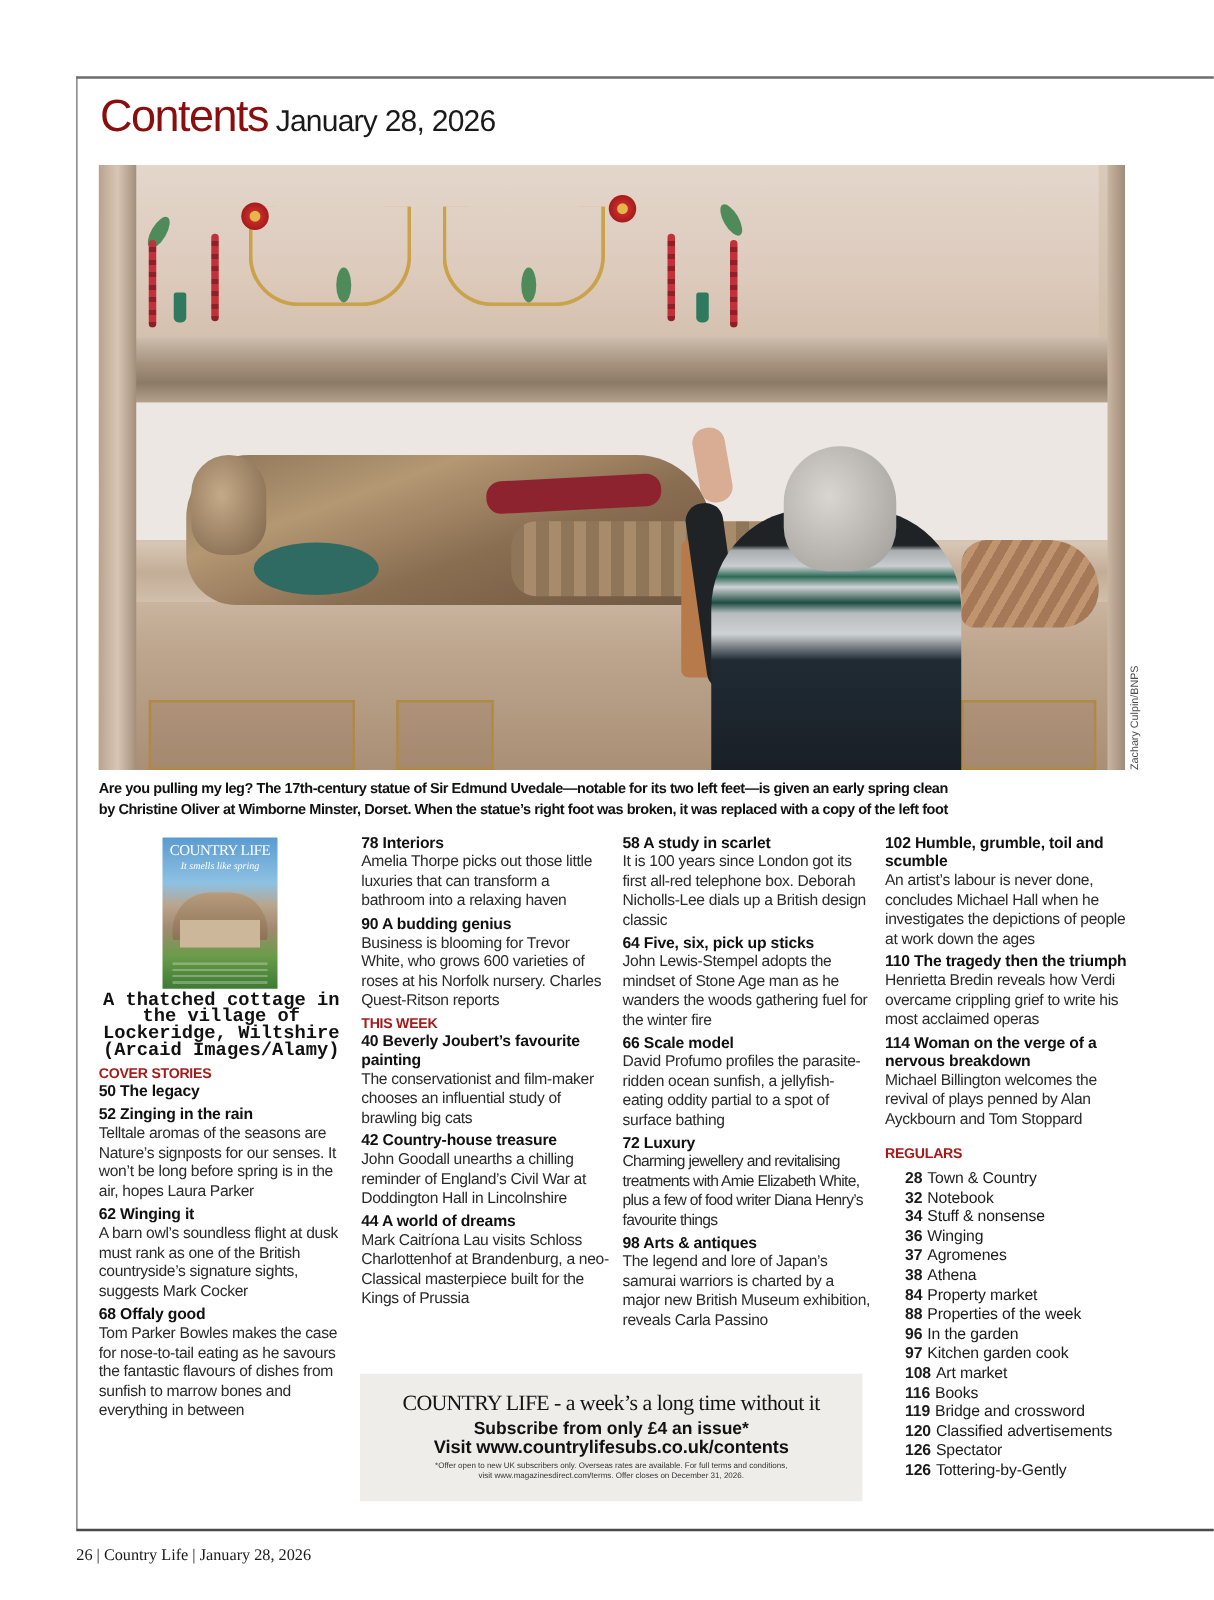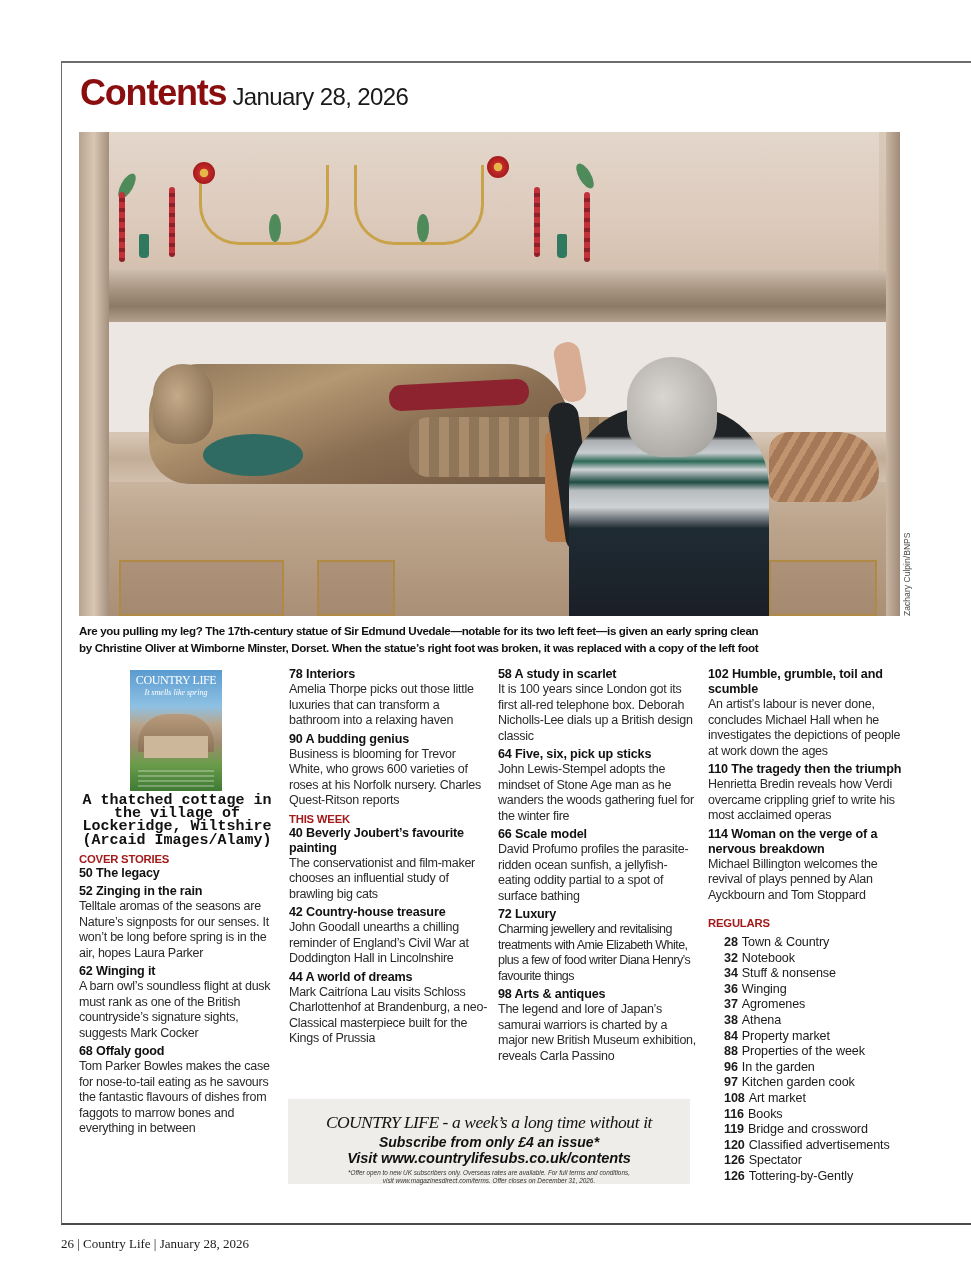--- a/index.html
+++ b/index.html
@@ -5,21 +5,21 @@
   * { box-sizing: border-box; margin: 0; padding: 0; }
   html, body { width: 971px; height: 1280px; background: #ffffff; overflow: hidden; }
   body { position: relative; font-family: "Liberation Sans", sans-serif; color: #1a1a1a; }
 
   .frame {
     position: absolute; left: 61px; top: 61px; width: 920px; height: 1164px;
     border-top: 2px solid #6d6d6d; border-left: 1.5px solid #6d6d6d; border-bottom: 2px solid #4a4a4a;
   }
 
   .title-row { position: absolute; left: 80px; top: 72px; height: 50px; display: flex; align-items: baseline; white-space: nowrap; }
-  .title-main { font-family: "Liberation Sans", sans-serif; font-weight: bold; font-size: 36px; letter-spacing: -1.2px; color: #8b0e0e; }
+  .title-main { font-family: "Liberation Sans", sans-serif; font-weight: normal; font-size: 36px; letter-spacing: -1.2px; color: #8b0e0e; }
   .title-date { font-family: "Liberation Sans", sans-serif; font-size: 24px; letter-spacing: -0.6px; color: #1a1a1a; margin-left: 6px; }
 
   
   .photo {
     position: absolute; left: 79px; top: 132px; width: 821px; height: 484px; overflow: hidden;
     background: linear-gradient(180deg, #d9c9b8 0%, #cdbaa6 38%, #b9a48f 48%, #e8e2dc 52%, #c7ad92 70%, #b89c80 82%, #a98f76 100%);
   }
   .ph-frieze { position: absolute; left: 20px; top: 0; width: 780px; height: 140px;
     background: linear-gradient(180deg, #e3d6cb 0%, #ddcbbd 60%, #d4c0ae 100%); }
   .ph-cornice { position: absolute; left: 28px; top: 138px; width: 780px; height: 52px;
@@ -93,21 +93,21 @@
   .sec-head { font-weight: bold; font-size: 11.3px; color: #a31a1a; letter-spacing: -0.2px; line-height: 14px; }
   .entry { margin-bottom: 3px; }
   .entry-title { font-weight: bold; font-size: 12.6px; line-height: 15px; color: #111; letter-spacing: -0.15px; }
   .entry-body { font-size: 12.5px; line-height: 15.5px; color: #2a2a2a; letter-spacing: -0.25px; }
 
   .reg-list { list-style: none; margin-top: 5px; margin-left: 16px; }
   .reg-item { font-size: 12.6px; line-height: 15.6px; color: #1a1a1a; letter-spacing: -0.1px; white-space: nowrap; }
   .reg-num { font-weight: bold; margin-right: 4px; }
 
   
-  .promo { position: absolute; left: 288px; top: 1099px; width: 402px; height: 85px; background: #efedea; text-align: center; font-style: italic; }
+  .promo { position: absolute; left: 288px; top: 1099px; width: 402px; height: 102px; background: #efedea; text-align: center; }
   .promo-line1 { margin-top: 13px; white-space: nowrap; }
   .promo-brand { font-family: "Liberation Serif", serif; font-size: 17.5px; color: #141414; letter-spacing: -0.6px; }
   .promo-tag { font-family: "Liberation Serif", serif; font-size: 17.5px; color: #141414; letter-spacing: -0.4px; }
   .promo-line2 { font-family: "Liberation Sans", sans-serif; font-weight: bold; font-size: 14px; margin-top: 1px; color: #111; }
   .promo-line3 { font-family: "Liberation Sans", sans-serif; font-weight: bold; font-size: 14.6px; color: #111; letter-spacing: -0.1px; }
   .promo-fine { font-family: "Liberation Sans", sans-serif; font-size: 6.4px; line-height: 8.3px; color: #333; margin-top: 3px; }
 
   .folio { position: absolute; left: 61px; top: 1236px; font-family: "Liberation Serif", serif; font-size: 13px; color: #1a1a1a; white-space: nowrap; }
 </style>
 </head>
@@ -183,21 +183,21 @@
   <div class="entry">
     <div class="entry-title">52 Zinging in the rain</div>
     <div class="entry-body">Telltale aromas of the seasons are Nature’s signposts for our senses. It won’t be long before spring is in the air, hopes Laura Parker</div>
   </div>
   <div class="entry">
     <div class="entry-title">62 Winging it</div>
     <div class="entry-body">A barn owl’s soundless flight at dusk must rank as one of the British countryside’s signature sights, suggests Mark Cocker</div>
   </div>
   <div class="entry">
     <div class="entry-title">68 Offaly good</div>
-    <div class="entry-body">Tom Parker Bowles makes the case for nose-to-tail eating as he savours the fantastic flavours of dishes from faggots to marrow bones and everything in between</div>
+    <div class="entry-body">Tom Parker Bowles makes the case for nose-to-tail eating as he savours the fantastic flavours of dishes from sunfish to marrow bones and everything in between</div>
   </div>
 </div>
 
 <div class="col col-2">
   <div class="entry">
     <div class="entry-title">78 Interiors</div>
     <div class="entry-body">Amelia Thorpe picks out those little luxuries that can transform a bathroom into a relaxing haven</div>
   </div>
   <div class="entry">
     <div class="entry-title">90 A budding genius</div>

